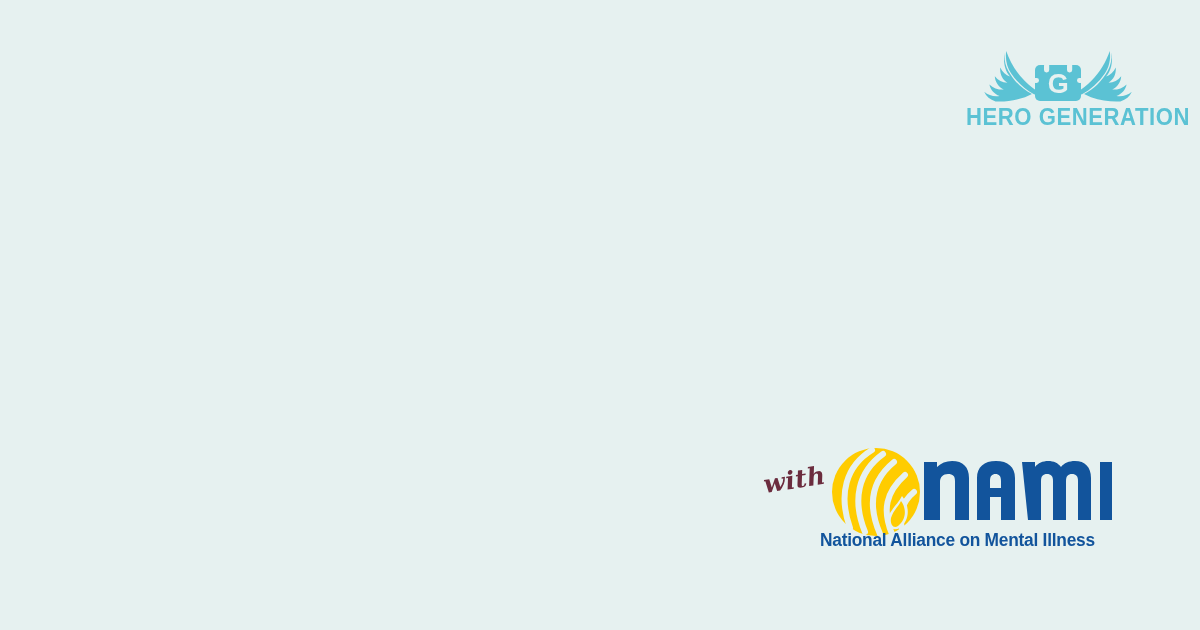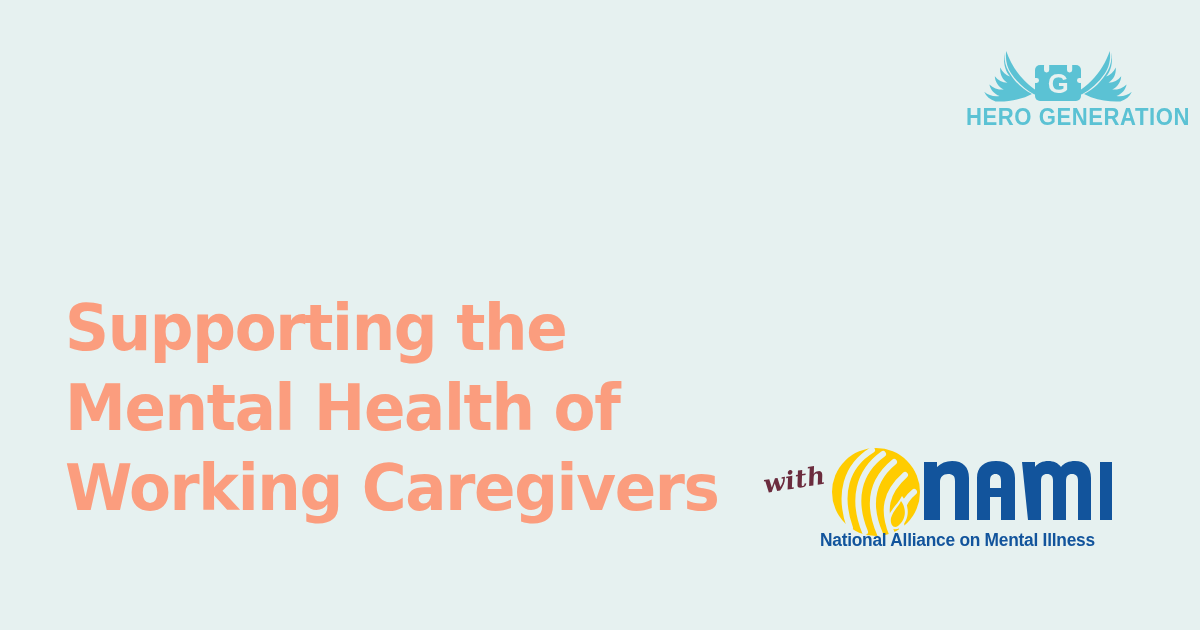--- a/index.html
+++ b/index.html
@@ -193,25 +193,20 @@
           <rect x="117.0" y="30.0" width="6.0" height="5.0" rx="2.4" fill="#E6F1F0"></rect>
         </g>
 
         <text x="98.2" y="45.4" text-anchor="middle" font-family="Liberation Sans, sans-serif" font-weight="bold" font-size="27" fill="#E6F1F0">G</text>
       </svg>
     </div>
 
     <div id="hero-logo-wordmark">HERO GENERATION</div>
   </div>
 
-  <div id="headline">
-    <div class="headline-line">Supporting the</div>
-    <div class="headline-line">Mental Health of</div>
-    <div class="headline-line">Working Caregivers</div>
-  </div>
 
   <div id="nami-lockup">
 
     <div id="with-script">with</div>
 
     <div id="nami-mark">
       <svg viewBox="0 0 96 96" width="96" height="96" aria-hidden="true">
 
         <circle cx="48" cy="48" r="44" fill="#FFCC00"></circle>
 

